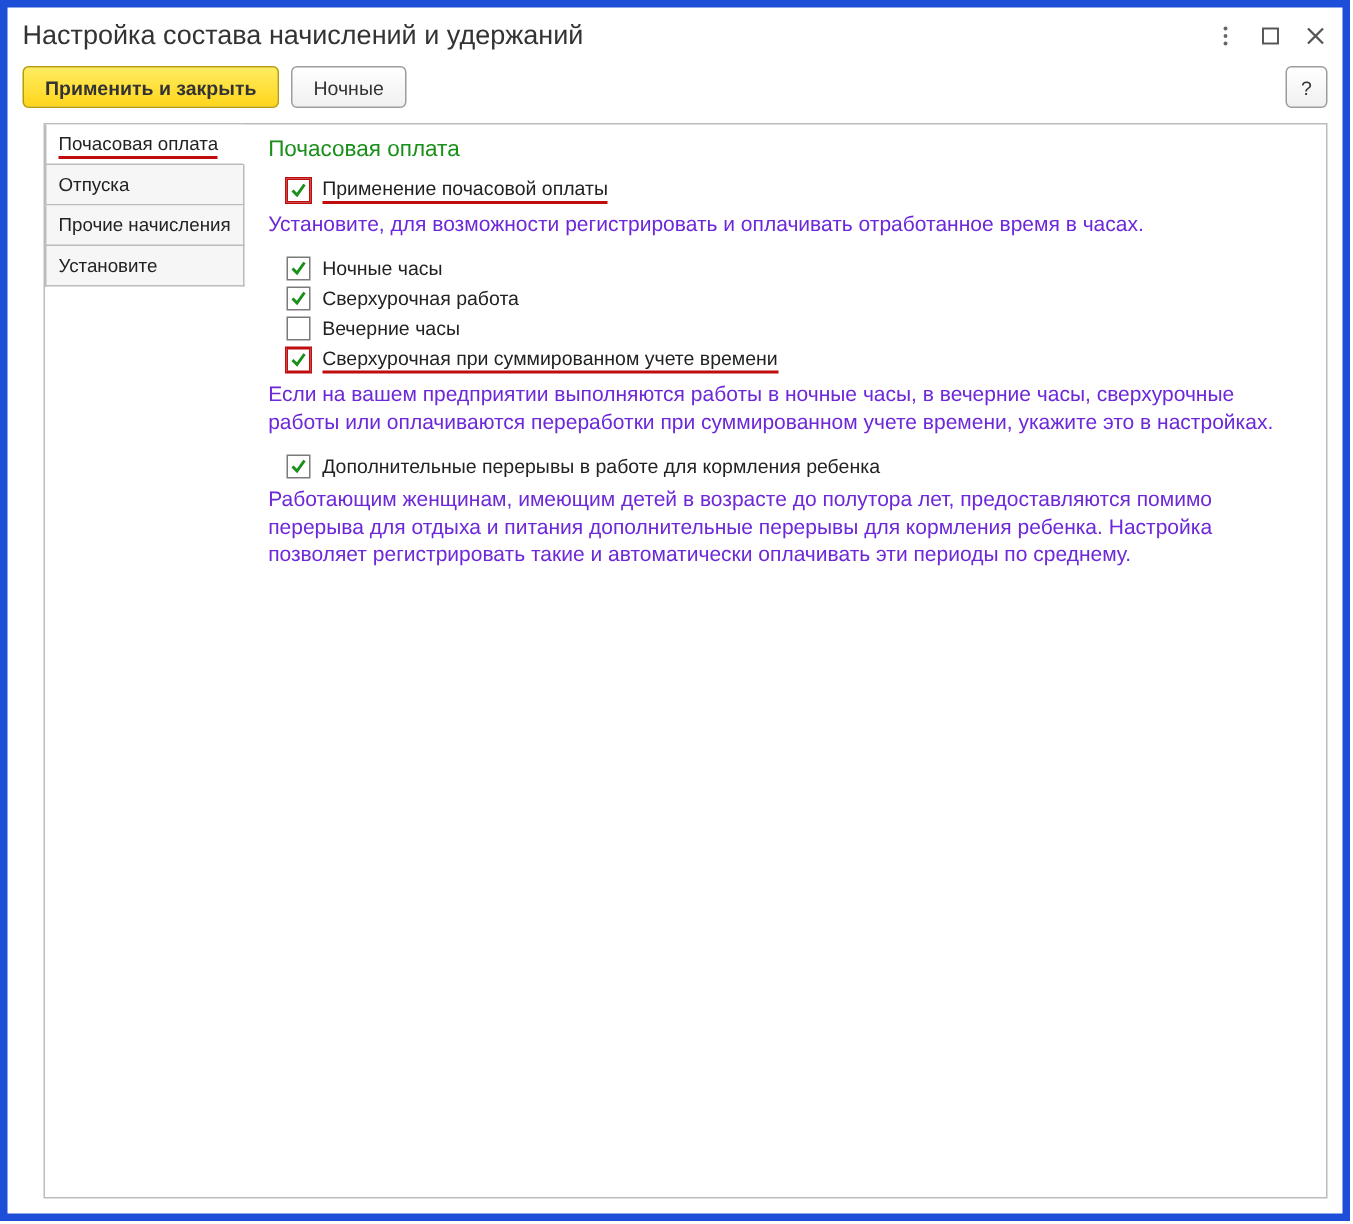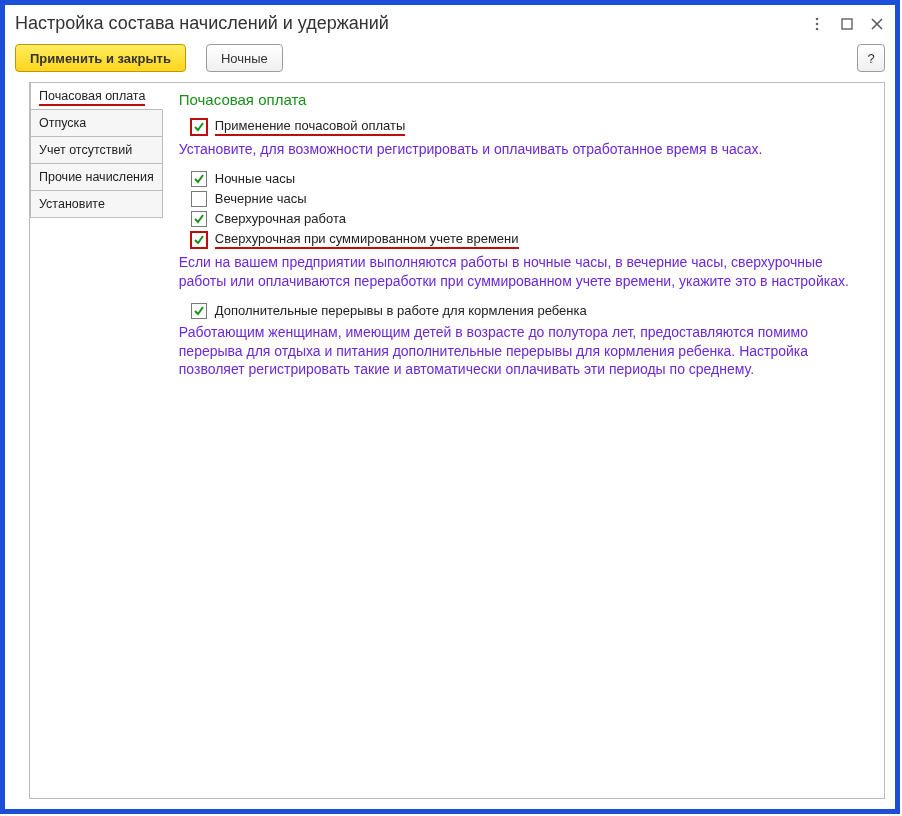--- a/index.html
+++ b/index.html
@@ -43,21 +43,21 @@
     justify-content: center;
     color: #555;
     cursor: default;
   }
   .win-btn svg { display:block; }
 
   .toolbar {
     display: flex;
     align-items: center;
     padding: 4px 10px 10px 10px;
-    gap: 20px;
+    gap: 8px;
   }
   .btn {
     font-size: 13px;
     height: 28px;
     padding: 0 14px;
     border: 1px solid #9c9c9c;
     border-radius: 4px;
     background: linear-gradient(#ffffff,#f0f0f0);
     cursor: default;
     display: inline-flex;
@@ -200,23 +200,20 @@
     <div class="content-frame">
 
       <div class="sidebar">
         <div class="sidebar-item active underline">
           <span>Почасовая оплата</span>
         </div>
         <div class="sidebar-item">
           <span>Отпуска</span>
         </div>
         <div class="sidebar-item">
-          <span>Учет отсутствий</span>
-        </div>
-        <div class="sidebar-item">
           <span>Прочие начисления</span>
         </div>
         <div class="sidebar-item">
           <span>Установите</span>
         </div>
       </div>
 
       <div class="main-pane">
         <h2 class="section-title">Почасовая оплата</h2>
 
@@ -233,33 +230,33 @@
         <div class="check-row">
           <span class="checkbox checked">
             <svg width="12" height="12" viewBox="0 0 12 12">
                 <polyline points="2,6 5,9 10,2" fill="none" stroke="#1a8f1a" stroke-width="2"></polyline>
               </svg>
           </span>
           <span class="cb-label">Ночные часы</span>
         </div>
 
         <div class="check-row">
+          <span class="checkbox checked">
+            <svg width="12" height="12" viewBox="0 0 12 12">
+                <polyline points="2,6 5,9 10,2" fill="none" stroke="#1a8f1a" stroke-width="2"></polyline>
+              </svg>
+          </span>
+          <span class="cb-label">Сверхурочная работа</span>
+        </div>
+
+        <div class="check-row">
           <span class="checkbox">
             
           </span>
           <span class="cb-label">Вечерние часы</span>
-        </div>
-
-        <div class="check-row">
-          <span class="checkbox checked">
-            <svg width="12" height="12" viewBox="0 0 12 12">
-                <polyline points="2,6 5,9 10,2" fill="none" stroke="#1a8f1a" stroke-width="2"></polyline>
-              </svg>
-          </span>
-          <span class="cb-label">Сверхурочная работа</span>
         </div>
 
         <div class="check-row underline">
           <span class="checkbox checked">
             <svg width="12" height="12" viewBox="0 0 12 12">
                 <polyline points="2,6 5,9 10,2" fill="none" stroke="#1a8f1a" stroke-width="2"></polyline>
               </svg>
           </span>
           <span class="cb-label">Сверхурочная при суммированном учете времени</span>
         </div>

